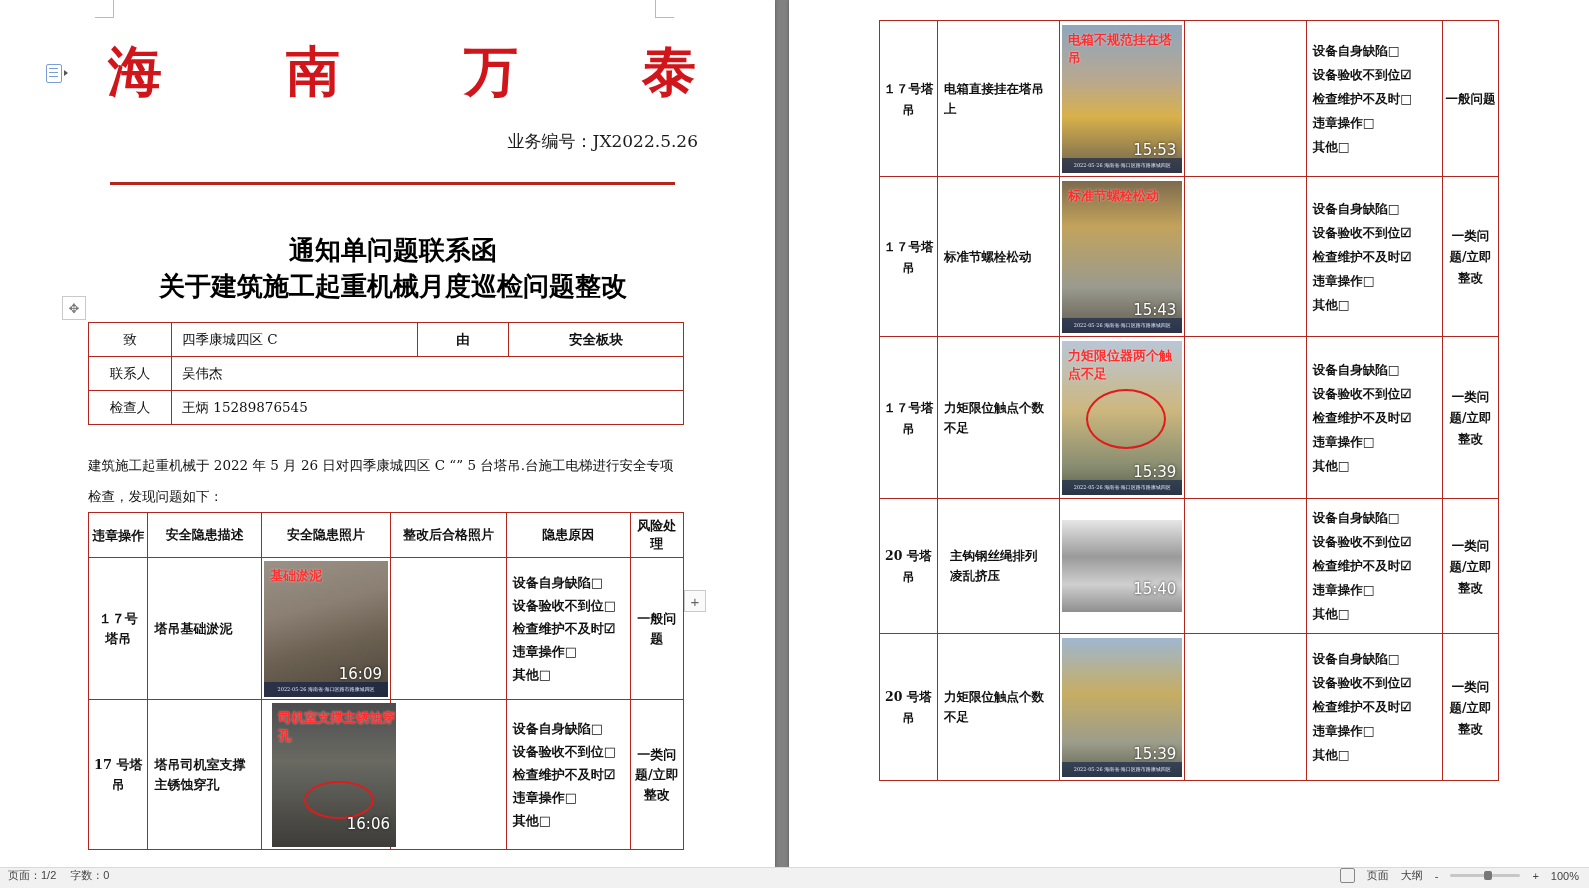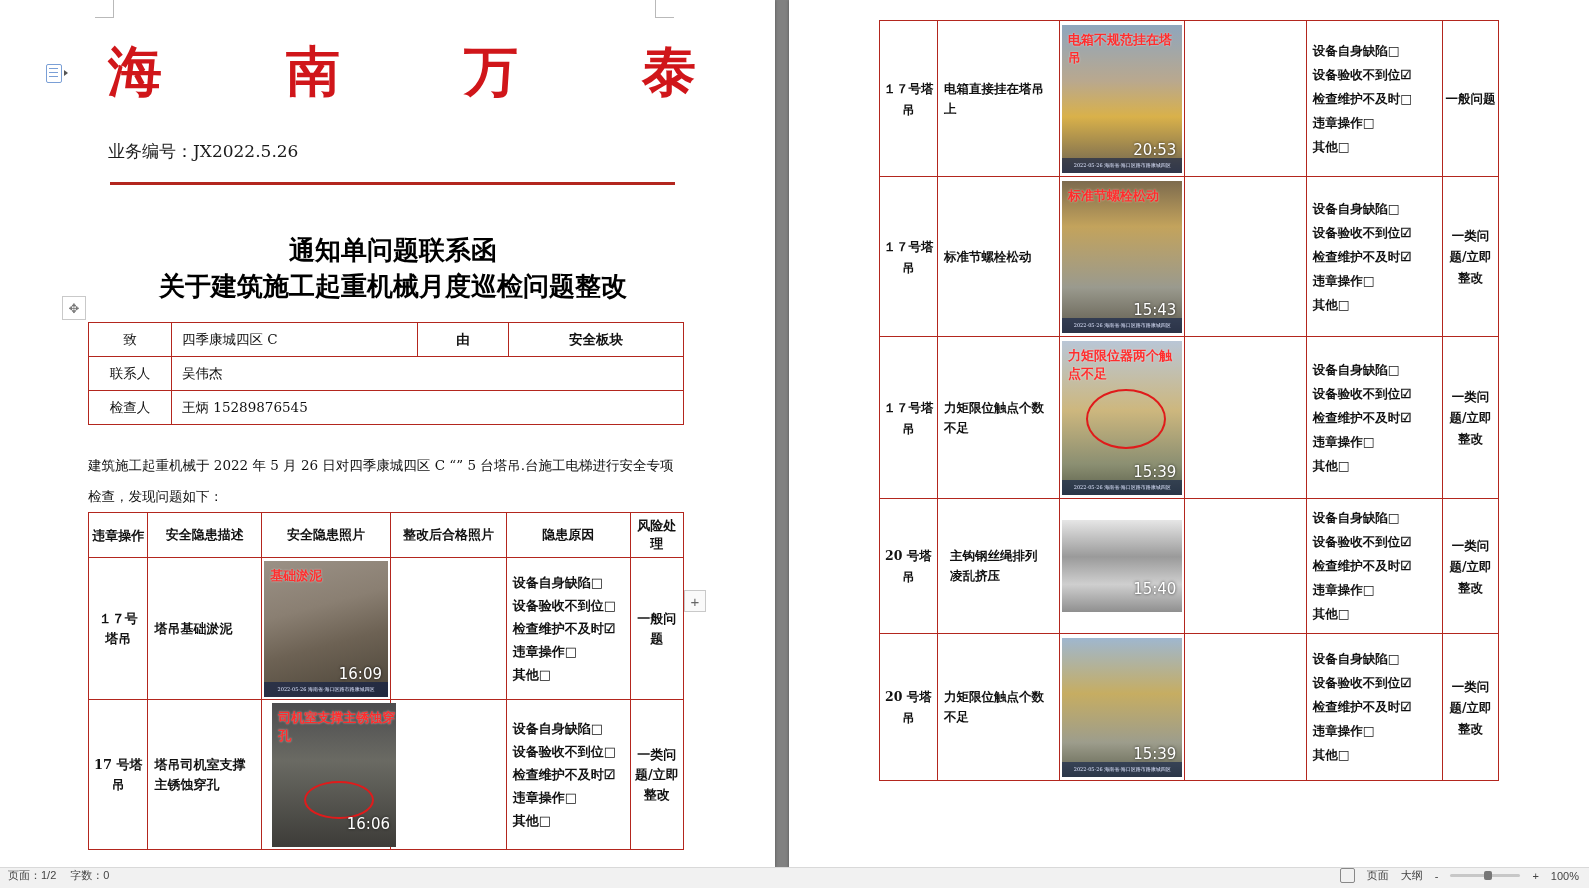--- a/index.html
+++ b/index.html
@@ -14,21 +14,21 @@
   
   .crop{position:absolute;border:1px solid #b9b9b9;width:18px;height:18px;}
   .crop.tl{left:95px;top:-1px;border-top:none;border-left:none;}
   .crop.tr{left:655px;top:-1px;border-top:none;border-right:none;}
 
   
   .doc-left{position:absolute;left:0;top:0;width:775px;height:868px;}
   .title-cn{position:absolute;left:108px;top:36px;width:590px;
     display:flex;justify-content:space-between;color:#d0161a;
     font-family:"DejaVu Serif",serif;font-weight:bold;font-size:54px;letter-spacing:2px;}
-  .biz-no{position:absolute;left:108px;top:140px;width:590px;text-align:left;
+  .biz-no{position:absolute;left:108px;top:130px;width:590px;text-align:right;
     font-family:"DejaVu Serif",serif;font-size:17px;color:#1a1a1a;}
   .red-rule{position:absolute;left:110px;top:182px;width:565px;height:3px;background:#b3261e;}
   .doc-title{position:absolute;left:98px;top:232px;width:590px;text-align:center;
     font-family:"DejaVu Serif",serif;font-weight:bold;font-size:26px;line-height:36px;color:#000;}
 
   .hdr-table{position:absolute;left:88px;top:322px;width:596px;border-collapse:collapse;}
   .hdr-table td{border:1px solid #b3261e;height:33px;font-size:13.5px;padding:0 10px;
     font-family:"DejaVu Serif",serif;color:#111;}
   .hdr-table td.lbl{width:62px;text-align:center;}
   .hdr-table td.c{text-align:center;font-weight:bold;}
@@ -216,21 +216,21 @@
 
       <tbody>
           <tr style="height:156px">
         <td class="rc1" style="text-align:center;font-weight:bold;line-height:21px">
           <div>１７号塔吊</div>
         </td>
         <td class="rc2" style="font-weight:bold;line-height:20px;padding:4px 6px">电箱直接挂在塔吊上</td>
         <td class="rc3" style="padding:2px">
           <div class="photo" style="height:148px;background:linear-gradient(180deg,#8fa6bd 0%,#b9a88e 38%,#d9b14a 62%,#6a6152 100%);">
             <div class="ph-tag">电箱不规范挂在塔吊</div>
-            <div class="ph-ts">20:53</div>
+            <div class="ph-ts">15:53</div>
             <div class="ph-foot">2022-05-26 海南省·海口区路市路康城四区</div>
           </div>
         </td>
         <td class="rc4"></td>
         <td class="rc5" style="line-height:24px;font-weight:bold;padding:5px 6px">
           <div>设备自身缺陷□</div>
           <div>设备验收不到位☑</div>
           <div>检查维护不及时□</div>
           <div>违章操作□</div>
           <div>其他□</div>

